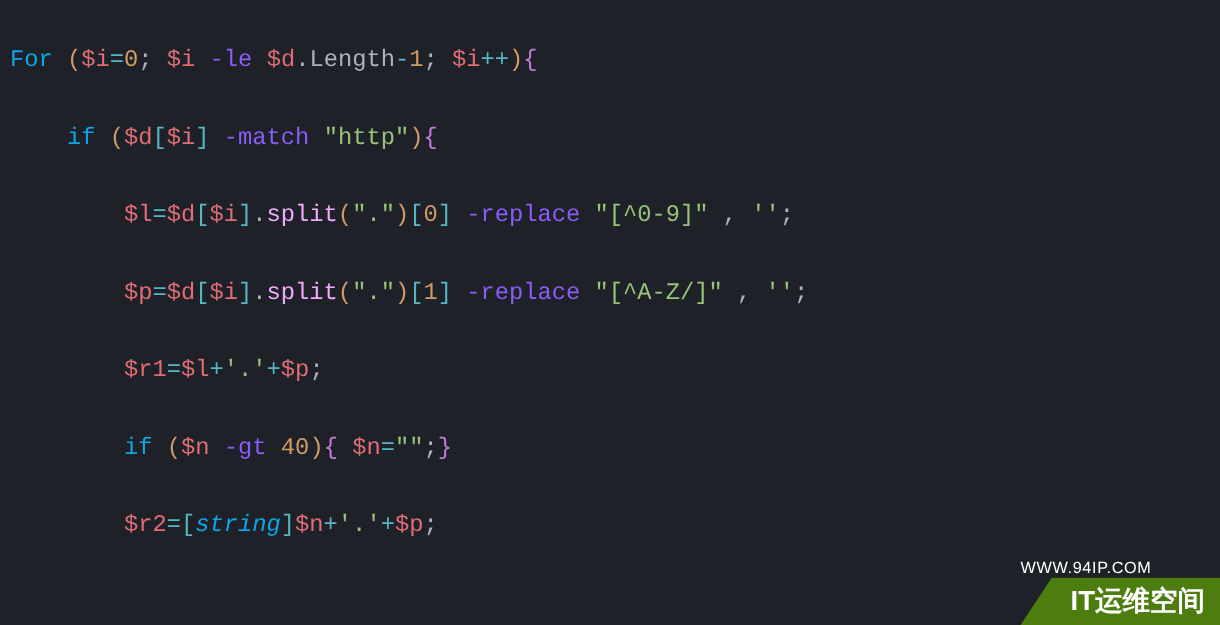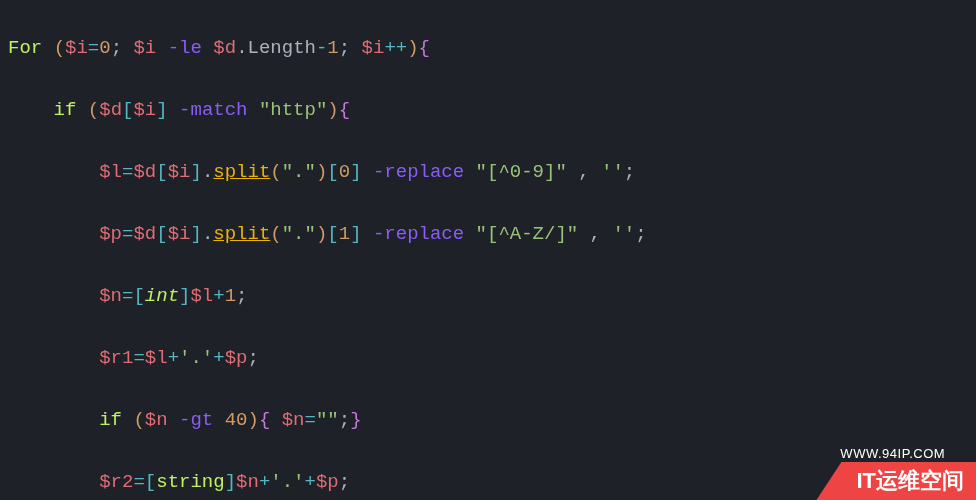--- a/index.html
+++ b/index.html
@@ -12,69 +12,68 @@
   }
   .editor {
     font-family: Consolas, 'Courier New', monospace;
     font-size: 19px;
     line-height: 31px;
     padding: 2px 8px;
     white-space: pre;
     color: #d7dae0;
     position: relative;
   }
-  .kw   { color: #bef264; }  
+  .kw   { color: #0ea5e9; }  
   .var  { color: #e06c75; }  
   .op   { color: #56b6c2; }  
   .cmp  { color: #8b5cf6; }  
   .num  { color: #d19a66; }  
   .str  { color: #98c379; }  
   .br   { color: #d19a66; }  
   .brk  { color: #c678dd; }  
   .sq   { color: #56b6c2; }  
   .pun  { color: #abb2bf; }  
-  .fn   { color: #eab308; text-decoration: underline; }
+  .fn   { color: #f0abfc; }
   .plain { color: #abb2bf; font-family: Liberation Mono, monospace; }
 
   .watermark {
     position: absolute;
     right: 0;
     bottom: 0;
   }
   .wm-line1 {
     font-family: Arial, sans-serif;
     font-size: 13px;
     color: #ffffff;
-    text-align: center;
+    text-align: left;
     padding-right: 7px;
     letter-spacing: 0.5px;
     margin-bottom: 1px;
   }
   .wm-line2 {
     font-family: "Microsoft YaHei", Arial, sans-serif;
-    background: #ef4444;
+    background: #4d7c0f;
     color: #ffffff;
     font-size: 22px;
     font-weight: bold;
     padding: 4px 12px 4px 40px;
     clip-path: polygon(25px 0, 100% 0, 100% 100%, 0 100%);
   }
 </style>
 </head>
 <body>
 
 <div class="editor">
 <div><span class="kw">For</span> <span class="br">(</span><span class="var">$i</span><span class="op">=</span><span class="num">0</span><span class="pun">;</span> <span class="var">$i</span> <span class="cmp">-le</span> <span class="var">$d</span><span class="pun">.</span><span class="plain">Length</span><span class="op">-</span><span class="num">1</span><span class="pun">;</span> <span class="var">$i</span><span class="op">++</span><span class="br">)</span><span class="brk">{</span></div>
 <div>    <span class="kw">if</span> <span class="br">(</span><span class="var">$d</span><span class="sq">[</span><span class="var">$i</span><span class="sq">]</span> <span class="cmp">-match</span> <span class="str">"http"</span><span class="br">)</span><span class="brk">{</span></div>
 <div>        <span class="var">$l</span><span class="op">=</span><span class="var">$d</span><span class="sq">[</span><span class="var">$i</span><span class="sq">]</span><span class="pun">.</span><span class="fn">split</span><span class="br">(</span><span class="str">"."</span><span class="br">)</span><span class="sq">[</span><span class="num">0</span><span class="sq">]</span> <span class="cmp">-replace</span> <span class="str">"[^0-9]"</span> <span class="pun">,</span> <span class="str">''</span><span class="pun">;</span></div>
 <div>        <span class="var">$p</span><span class="op">=</span><span class="var">$d</span><span class="sq">[</span><span class="var">$i</span><span class="sq">]</span><span class="pun">.</span><span class="fn">split</span><span class="br">(</span><span class="str">"."</span><span class="br">)</span><span class="sq">[</span><span class="num">1</span><span class="sq">]</span> <span class="cmp">-replace</span> <span class="str">"[^A-Z/]"</span> <span class="pun">,</span> <span class="str">''</span><span class="pun">;</span></div>
-<div>        <span class="var">$n</span><span class="op">=</span><span class="sq">[</span><span style="font-style:italic" class="kw">int</span><span class="sq">]</span><span class="var">$l</span><span class="op">+</span><span class="num">1</span><span class="pun">;</span></div>
 <div>        <span class="var">$r1</span><span class="op">=</span><span class="var">$l</span><span class="op">+</span><span class="str">'.'</span><span class="op">+</span><span class="var">$p</span><span class="pun">;</span></div>
 <div>        <span class="kw">if</span> <span class="br">(</span><span class="var">$n</span> <span class="cmp">-gt</span> <span class="num">40</span><span class="br">)</span><span class="brk">{</span> <span class="var">$n</span><span class="op">=</span><span class="str">""</span><span class="pun">;</span><span class="brk">}</span></div>
-<div>        <span class="var">$r2</span><span class="op">=</span><span class="sq">[</span><span style="" class="kw">string</span><span class="sq">]</span><span class="var">$n</span><span class="op">+</span><span class="str">'.'</span><span class="op">+</span><span class="var">$p</span><span class="pun">;</span></div>
+<div>        <span class="var">$r2</span><span class="op">=</span><span class="sq">[</span><span style="font-style:italic" class="kw">string</span><span class="sq">]</span><span class="var">$n</span><span class="op">+</span><span class="str">'.'</span><span class="op">+</span><span class="var">$p</span><span class="pun">;</span></div>
 
 
 
 
 
 
 
 </div>
 
 <div class="watermark">

